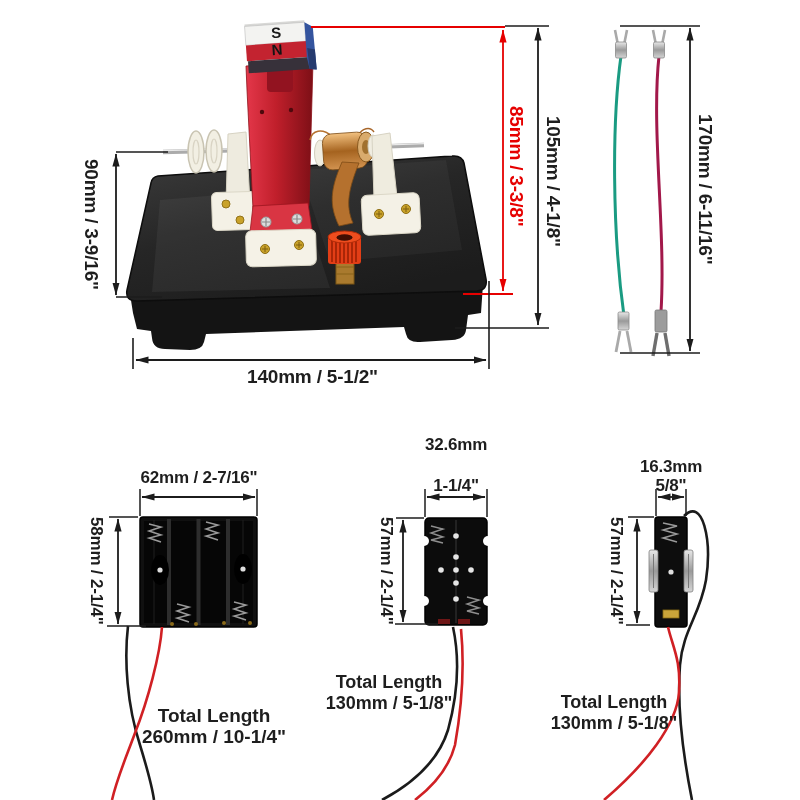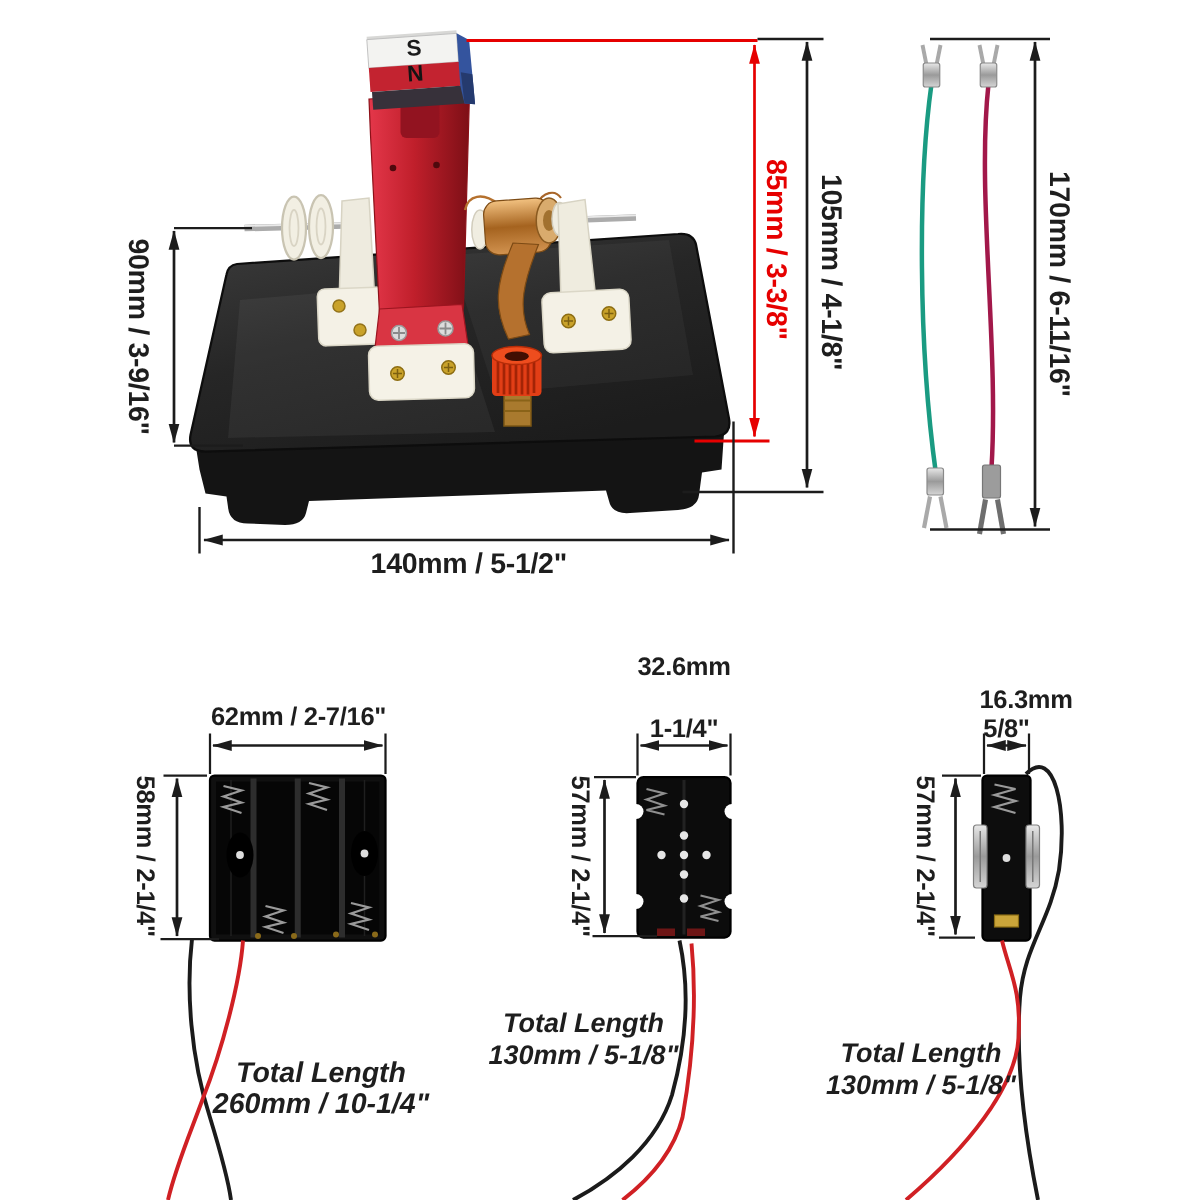--- a/index.html
+++ b/index.html
@@ -8,21 +8,21 @@
     font-family:"Liberation Sans","DejaVu Sans",sans-serif;color:#1e1e1e;
   }
   .canvas svg{position:absolute;left:0;top:0;}
   .lbl{position:absolute;font-weight:700;color:#1e1e1e;letter-spacing:-0.2px;white-space:nowrap;}
   .h{text-align:center;}
   .v{writing-mode:vertical-rl;text-orientation:sideways;text-align:center;}
   .f19{font-size:19px;}
   .f17{font-size:17px;}
   .red{color:#e60000;}
   .total{position:absolute;text-align:center;font-weight:700;}
-  .total div{line-height:21px;font-style:italic;}
+  .total div{line-height:21px;}
   .t19{font-size:19px;}
   .t18{font-size:18px;}
   .pole{position:absolute;font-weight:700;text-align:center;transform:rotate(-4deg);}
 </style>
 </head>
 <body>
 
 <div class="canvas">
 
 <svg width="800" height="800" viewBox="0 0 800 800">
@@ -319,21 +319,21 @@
 </div>
 
 <div class="lbl h f17" style="left:396px;top:435px;width:120px;">32.6mm</div>
 <div class="lbl h f17" style="left:396px;top:476px;width:120px;">1-1/4"</div>
 <div class="lbl v f17" style="left:376px;top:512px;height:118px;">57mm / 2-1/4"</div>
 <div class="total t18" style="left:308px;top:672px;width:162px;">
   <div>Total Length</div>
   <div>130mm / 5-1/8"</div>
 </div>
 
-<div class="lbl h f17" style="left:624px;top:457px;width:120px;">16.3mm</div>
+<div class="lbl h f17" style="left:611px;top:457px;width:120px;">16.3mm</div>
 <div class="lbl h f17" style="left:611px;top:476px;width:120px;">5/8"</div>
 <div class="lbl v f17" style="left:606px;top:512px;height:118px;">57mm / 2-1/4"</div>
 <div class="total t18" style="left:533px;top:692px;width:162px;">
   <div>Total Length</div>
   <div>130mm / 5-1/8"</div>
 </div>
 
 </div>
 
 </body></html>

